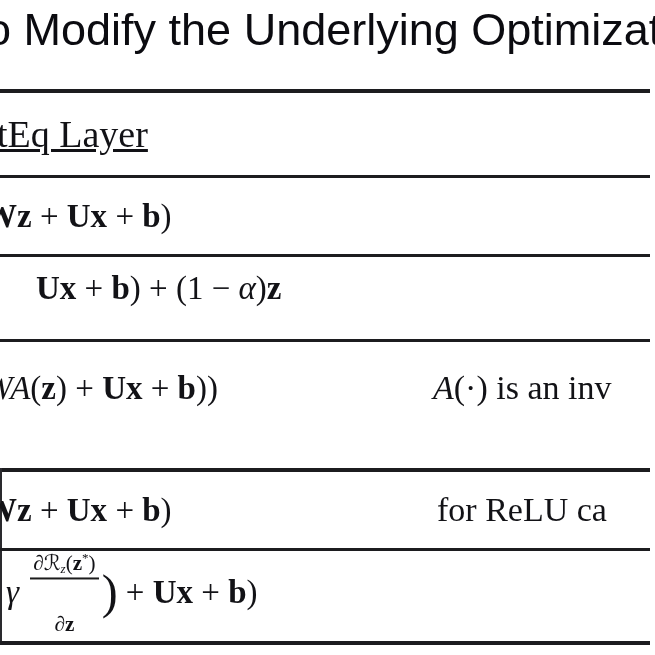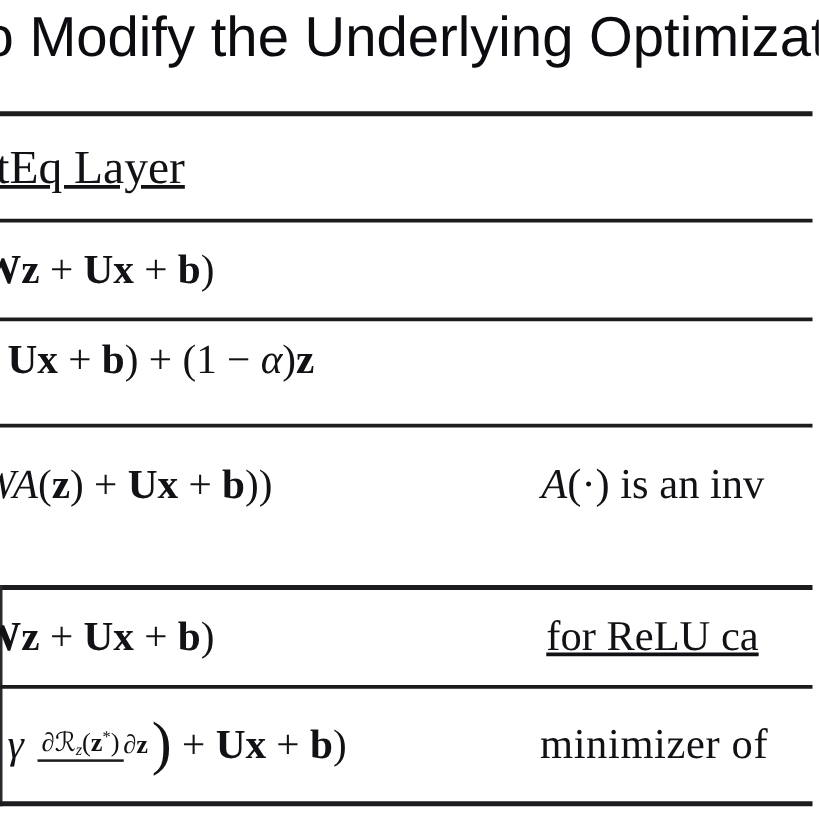--- a/index.html
+++ b/index.html
@@ -24,44 +24,44 @@
   .ru-s{top:468px;}
   .ru-4{top:548px;}
   .ru-b{top:641px;}
   .vline{position:absolute;left:0;top:468px;width:2px;height:177px;background:#2a2a2e;}
   
   .hrow{position:absolute;top:92px;height:83px;left:0;right:0;display:flex;align-items:center;text-decoration:underline;}
   .hdr{font-size:38px;margin-left:-3px;white-space:nowrap;}
   .row{position:absolute;left:0;right:0;display:flex;align-items:center;
        font-size:33px;white-space:nowrap;text-align:right;}
   .r1{top:178px;height:76px;}
-  .r2{top:257px;height:62px;}
+  .r2{top:257px;height:62px;padding-left:30px;}
   .r3{top:342px;height:92px;}
   .r4{top:472px;height:76px;}
   .r5{top:551px;height:90px;}
   .r1 .eq{margin-left:-16px;}
   .r2 .eq{margin-left:6px;}
   .r3 .eq{margin-left:-15px;}
   .r4 .eq{margin-left:-16px;}
   .r5 .eq{margin-left:6px;}
   .comment{position:absolute;top:50%;transform:translateY(-50%);white-space:nowrap;font-size:34px;}
   .r3 .comment{left:433px;}
-  .r4 .comment{left:437px;text-decoration:underline;}
+  .r4 .comment{left:437px;}
   .r5 .comment{left:432px;letter-spacing:0.5px;}
   
   .seg-rm{}
   .seg-bv{font-weight:bold;}
   .seg-it{font-style:italic;}
   .seg-cal{font-style:italic;}
   .seg-scr{font-family:"DejaVu Sans",sans-serif;}
   .seg-big{font-size:1.45em;line-height:0;vertical-align:-0.1em;}
   .seg-sup{font-size:0.62em;vertical-align:0.55em;}
   .seg-subit{font-size:0.62em;font-style:italic;vertical-align:-0.25em;}
-  .frac{display:inline-flex;align-items:center;vertical-align:middle;
-        font-size:0.64em;line-height:1.15;margin:0 3px;transform:translateY(-0.12em);}
+  .frac{display:inline-flex;flex-direction:column;align-items:center;vertical-align:middle;
+        font-size:0.64em;line-height:1.15;margin:0 3px;transform:translateY(-0.12em);gap:32px;}
   .frac .num{border-bottom:2px solid #1b1b1b;padding:0 3px 1px;}
   .frac .den{padding-top:1px;}
 </style>
 </head>
 <body>
 
 <div class="page">
 
   <div class="title">o Modify the Underlying Optimizati</div>
 
@@ -98,18 +98,17 @@
     <span class="comment"><span class="seg-rm">for ReLU ca</span></span>
   </div>
 
   <div class="rule ru-4"></div>
 
   <div class="row r5">
     <span class="eq"><span class="seg-it">γ</span><span class="seg-rm"> </span><span class="frac">
           <span class="num"><span class="seg-it">∂</span><span class="seg-scr">ℛ</span><span class="seg-subit">z</span><span class="seg-rm">(</span><span class="seg-bv">z</span><span class="seg-sup">*</span><span class="seg-rm">)</span></span>
           <span class="den"><span class="seg-it">∂</span><span class="seg-bv">z</span></span>
         </span><span class="seg-big">)</span><span class="seg-rm"> + </span><span class="seg-bv">Ux</span><span class="seg-rm"> + </span><span class="seg-bv">b</span><span class="seg-rm">)</span></span>
-    <span class="comment"><span class="seg-rm">minimizer of</span></span>
   </div>
 
   <div class="rule heavy ru-b"></div>
 
 </div>
 
 </body></html>

